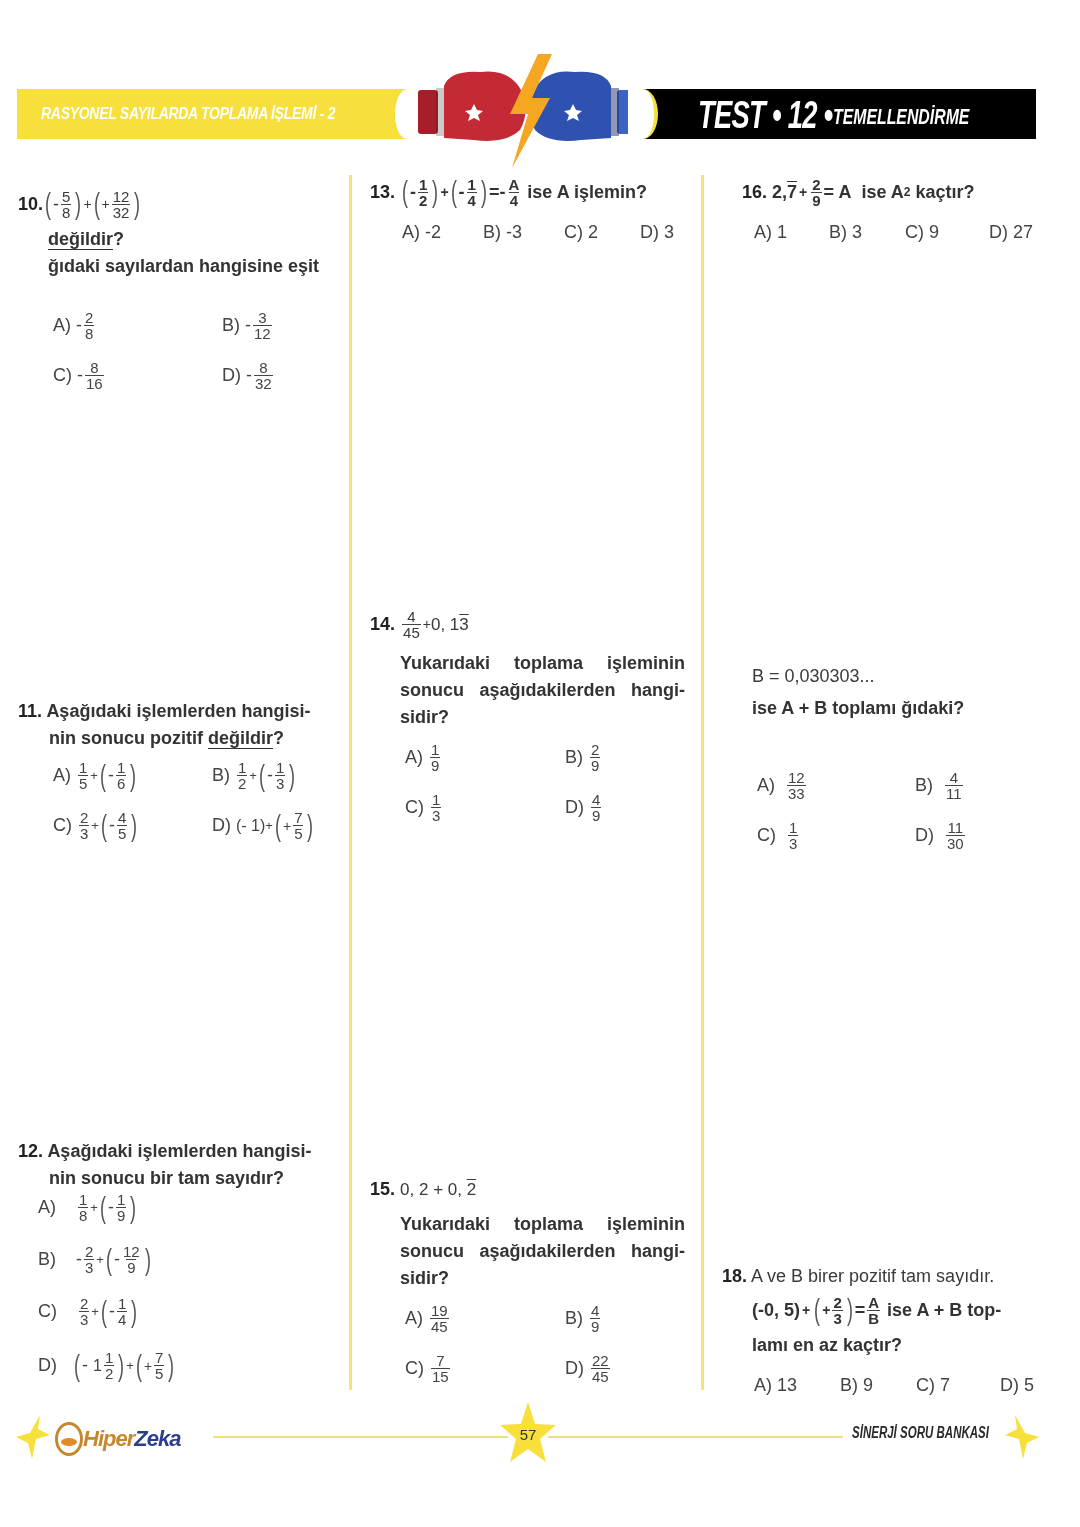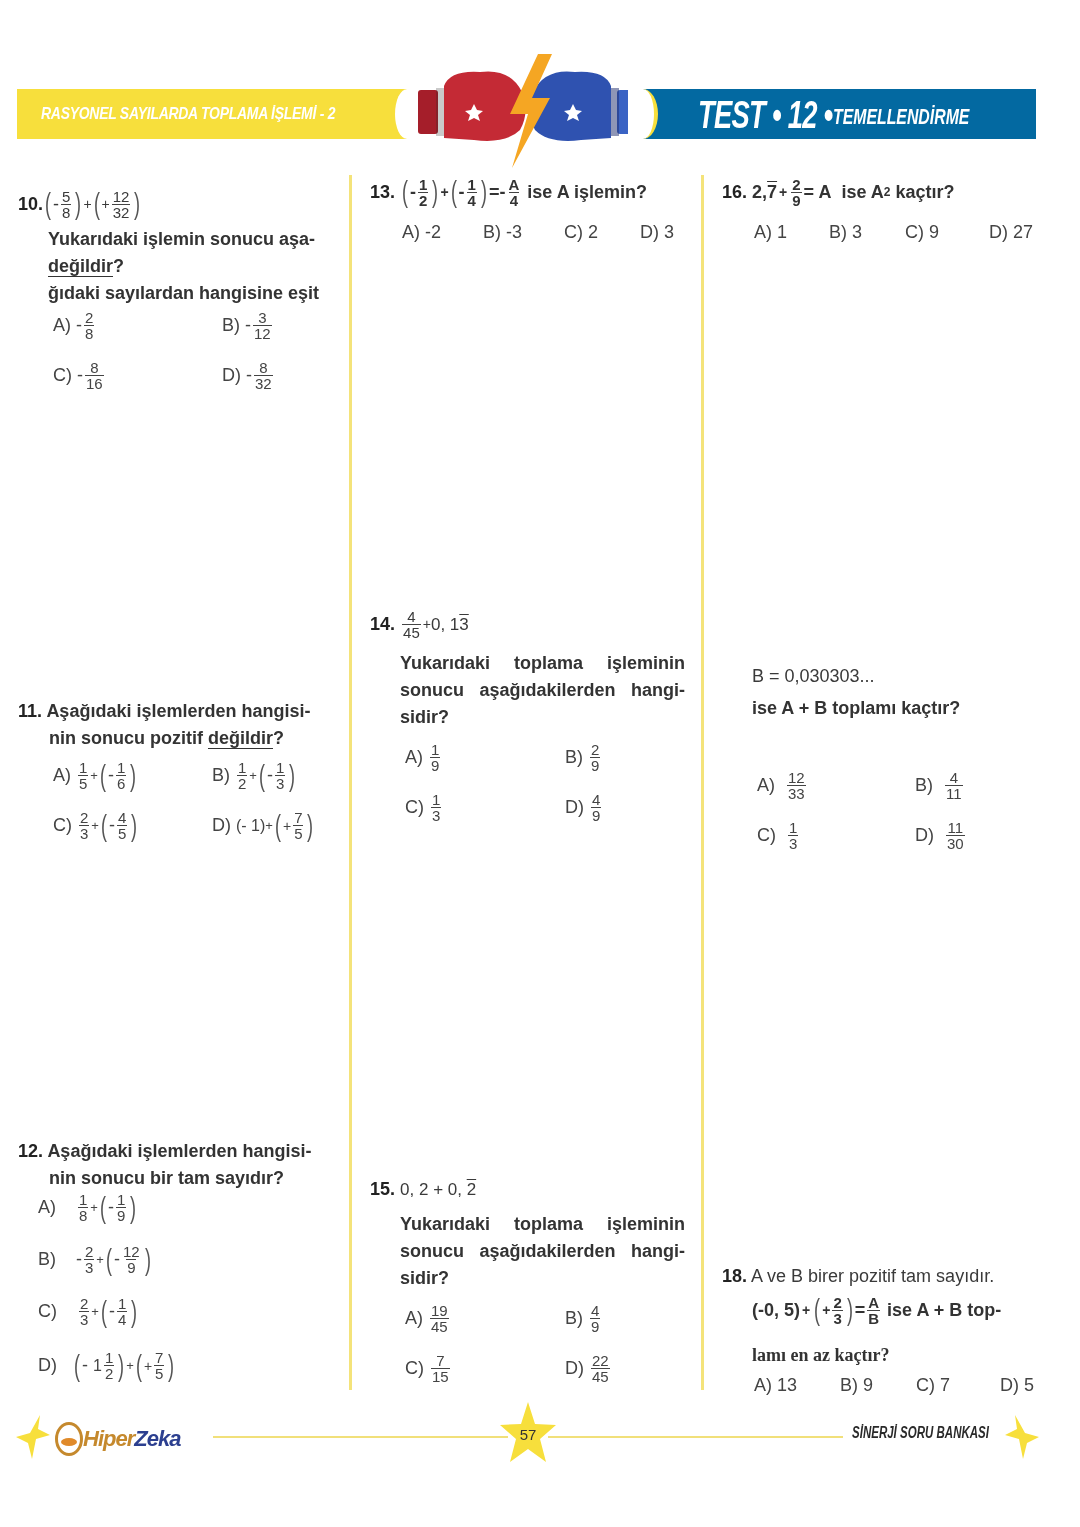--- a/index.html
+++ b/index.html
@@ -2,21 +2,21 @@
 <html><head>
 <meta charset="utf-8">
 <style>
   * { box-sizing: border-box; margin: 0; padding: 0; }
   html, body { width: 1080px; height: 1527px; background: #fff; overflow: hidden; }
   body { position: relative; font-family: "Liberation Sans", sans-serif; color: #3a3a3a; }
 
   .banner-left { position: absolute; left: 17px; top: 89px; width: 392px; height: 50px; background: #f7df3c; }
   .banner-left span { position: absolute; left: 24px; top: 15px; color: #fff; font-weight: bold; font-style: italic; font-size: 17px; letter-spacing: -0.3px; transform: scaleX(0.82); transform-origin: left center; white-space: nowrap; font-family: "Liberation Sans Narrow", "Liberation Sans", sans-serif; }
   .banner-left::after { content: ""; position: absolute; right: -14px; top: 0; width: 28px; height: 50px; background: #fff; border-radius: 50% 0 0 50%; border-left: 4px solid #f7df3c; }
-  .banner-right { position: absolute; left: 640px; top: 89px; width: 396px; height: 50px; background: #0369a1; }
+  .banner-right { position: absolute; left: 640px; top: 89px; width: 396px; height: 50px; background: #000000; }
   .banner-right::before { content: ""; position: absolute; left: -12px; top: 0; width: 26px; height: 50px; background: #fff; border-radius: 0 50% 50% 0; border-right: 4px solid #f7df3c; }
   .banner-right .t1 { position: absolute; left: 58px; top: 5px; color: #fff; font-weight: bold; font-style: italic; font-size: 38px; transform: scaleX(0.72); transform-origin: left center; white-space: nowrap; letter-spacing: -1px; }
   .banner-right .t2 { position: absolute; left: 193px; top: 15px; color: #fff; font-weight: bold; font-style: italic; font-size: 22px; transform: scaleX(0.72); transform-origin: left center; white-space: nowrap; }
 
   .gloves { position: absolute; left: 410px; top: 52px; width: 235px; height: 118px; }
 
   .divider { position: absolute; top: 175px; width: 3px; height: 1215px; background: #f4e37a; }
 
   .q { position: absolute; font-size: 18px; line-height: 27px; }
   .qnum { font-weight: bold; color: #222; }
@@ -80,21 +80,20 @@
       <span style="font-size:14px;">+</span>
     <span class="par">(</span>
       <span style="font-size:14px;">+</span>
     <span class="frac">
         <span class="n">12</span>
         <span class="d">32</span>
       </span>
     <span class="par">)</span>
   </div>
   <div class="bold" style="padding-left:30px; margin-top:2px;">
-    <div>Yukarıdaki işlemin sonucu aşa-</div>
     <div><span class="u">değildir</span><span>?</span></div>
     <div>ğıdaki sayılardan hangisine eşit</div>
   </div>
 </div>
 <div class="opt" style="left:53px; top:310px;"><span>A)</span>&nbsp;<span>-</span><span class="frac">
       <span class="n">2</span>
       <span class="d">8</span>
     </span></div>
 <div class="opt" style="left:222px; top:310px;"><span>B)</span>&nbsp;<span>-</span><span class="frac">
       <span class="n">3</span>
@@ -269,39 +268,39 @@
 <div class="opt" style="left:405px; top:1353px;"><span>C)</span>&nbsp;<span class="frac">
       <span class="n">7</span>
       <span class="d">15</span>
     </span></div>
 <div class="opt" style="left:565px; top:1353px;"><span>D)</span>&nbsp;<span class="frac">
       <span class="n">22</span>
       <span class="d">45</span>
     </span></div>
 
 <div class="q" style="left:722px; top:172px; width:320px;">
-  <div class="expr bold" style="height:40px;">
+  <div class="expr bold" style="height:40px;margin-left:20px;">
     <span class="qnum">16.</span>&nbsp;
     <span>2,</span><span class="ovl">7</span>
     <span style="font-size:14px; margin:0 2px;">+</span>
     <span class="frac">
         <span class="n">2</span>
         <span class="d">9</span>
       </span>
     <span>= A</span>&nbsp;&nbsp;<span>ise A</span><sup style="font-size:12px;">2</sup>&nbsp;<span>kaçtır?</span>
   </div>
 </div>
 <div class="opt" style="left:754px; top:222px;"><span>A)</span>&nbsp;<span>1</span></div>
 <div class="opt" style="left:829px; top:222px;"><span>B)</span>&nbsp;<span>3</span></div>
 <div class="opt" style="left:905px; top:222px;"><span>C)</span>&nbsp;<span>9</span></div>
 <div class="opt" style="left:989px; top:222px;"><span>D)</span>&nbsp;<span>27</span></div>
 
 <div class="q" style="left:722px; top:660px; width:320px; line-height:32px;">
   <div style="padding-left:30px;">B = 0,030303...</div>
-  <div class="bold" style="padding-left:30px;">ise A + B toplamı kaçtır?</div>
+  <div class="bold" style="padding-left:30px;">ise A + B toplamı ğıdaki?</div>
 </div>
 <div class="opt" style="left:757px; top:770px;"><span>A)</span>&nbsp;&nbsp;<span class="frac">
       <span class="n">12</span>
       <span class="d">33</span>
     </span></div>
 <div class="opt" style="left:915px; top:770px;"><span>B)</span>&nbsp;&nbsp;<span class="frac">
       <span class="n">4</span>
       <span class="d">11</span>
     </span></div>
 <div class="opt" style="left:757px; top:820px;"><span>C)</span>&nbsp;&nbsp;<span class="frac">
@@ -322,21 +321,21 @@
         <span class="n">2</span>
         <span class="d">3</span>
       </span>
     <span class="par">)</span><span>=</span>
     <span class="frac">
         <span class="n">A</span>
         <span class="d">B</span>
       </span>
     &nbsp;<span>ise A + B top-</span>
   </div>
-  <div class="bold" style="padding-left:30px; margin-top:12px;font-family:Liberation Serif, serif;">lamı en az kaçtır?</div>
+  <div class="bold" style="padding-left:30px; margin-top:2px;">lamı en az kaçtır?</div>
 </div>
 <div class="opt" style="left:754px; top:1375px;"><span>A)</span>&nbsp;<span>13</span></div>
 <div class="opt" style="left:840px; top:1375px;"><span>B)</span>&nbsp;<span>9</span></div>
 <div class="opt" style="left:916px; top:1375px;"><span>C)</span>&nbsp;<span>7</span></div>
 <div class="opt" style="left:1000px; top:1375px;"><span>D)</span>&nbsp;<span>5</span></div>
 
 <svg class="star" style="left:16px; top:1413px;" width="34" height="46" viewBox="0 0 34 46">
   <path d="M24 2 L22 16 L34 22 L20 26 L16 46 L12 30 L0 24 L14 20 Z" fill="#f7df3c"></path>
 </svg>
 <div class="logo">

